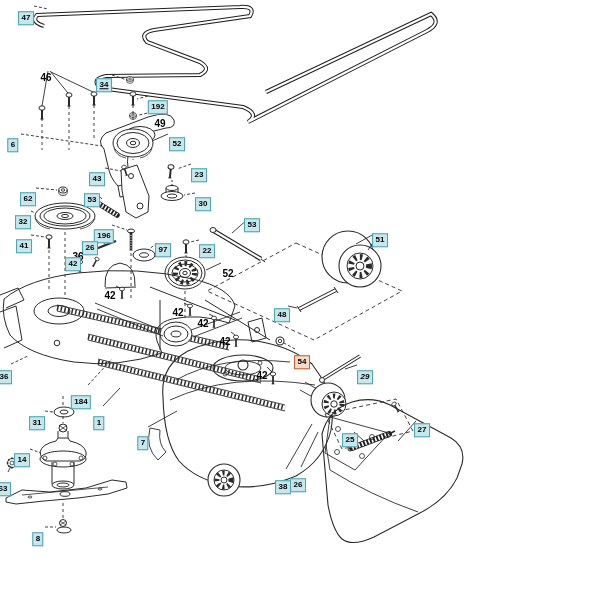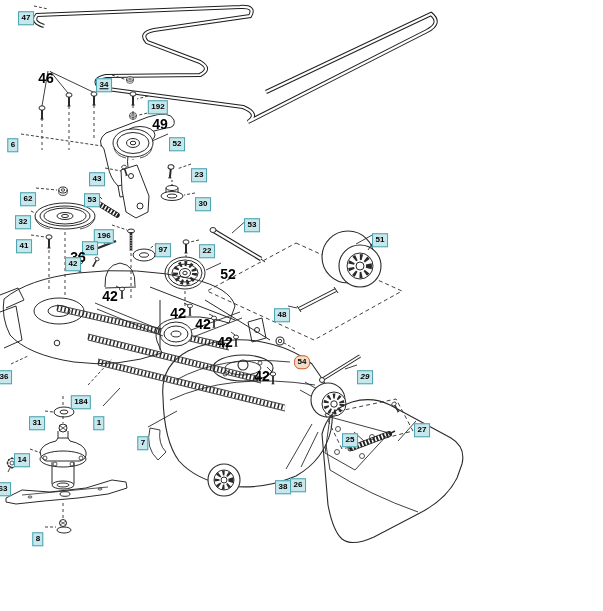--- a/index.html
+++ b/index.html
@@ -4,22 +4,22 @@
 <style>
   html,body{margin:0;padding:0;background:#fff;}
   .stage{position:relative;width:603px;height:611px;background:#fff;overflow:hidden;
          font-family:"Liberation Sans",sans-serif;}
   .stage svg{position:absolute;left:0;top:0;}
   #label-layer{position:absolute;left:0;top:4px;width:541px;height:611px;z-index:2;margin-top:8px;}
   .plabel{position:absolute;transform:translate(-50%,-50%);
           font:bold 8px "Liberation Sans",sans-serif;line-height:1;color:#000;
           white-space:nowrap;}
   .plabel.box{padding:2px 2.5px 1.5px 2.5px;}
-  .plabel.highlight{padding:2px 2.5px 1.5px 2.5px;border-radius:6px;}
-  .plabel.plain{font-size:14px;}
+  .plabel.highlight{padding:2px 2.5px 1.5px 2.5px;}
+  .plabel.plain{font-size:10px;}
 </style>
 </head>
 <body>
 
 <div class="stage">
 
 <svg width="603" height="611" viewBox="0 0 603 611">
   <defs>
     <g id="boltV">
       <ellipse cx="0" cy="0" rx="3" ry="2.2" fill="#fff" stroke="#2a2a2a" stroke-width="1"></ellipse>

